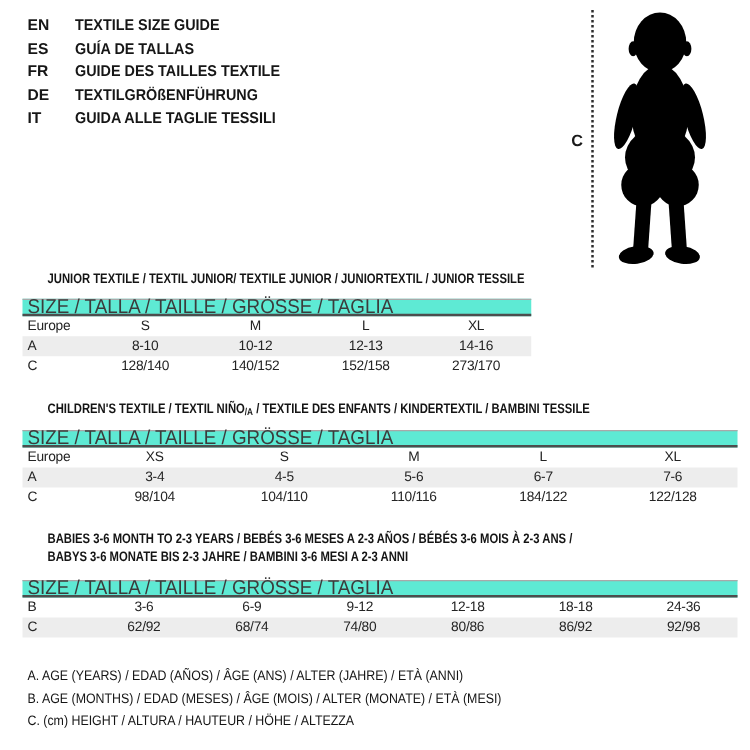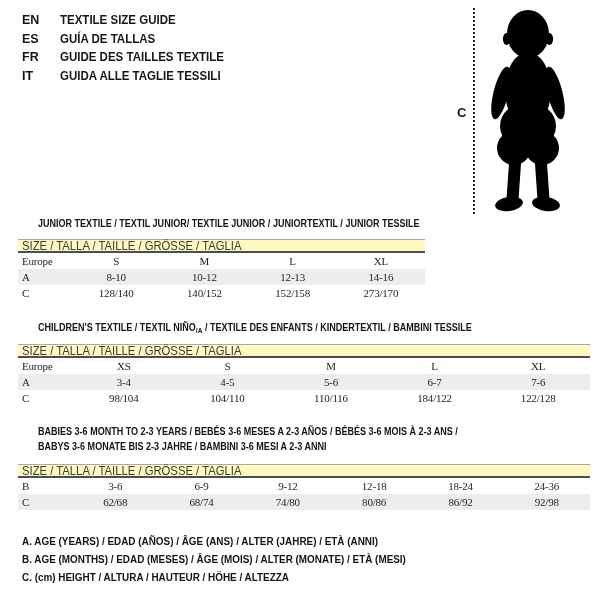--- a/index.html
+++ b/index.html
@@ -29,57 +29,61 @@
   .dotted-line { position: absolute; left: 473px; top: 8px; height: 206px; width: 0; border-left: 2px dotted #2c2c2c; }
   .toddler-svg { position: absolute; left: 482px; top: 8px; }
 
   
   .tbl-title { position: absolute; left: 38px; font-size: 11px; font-weight: bold; color: #141414; line-height: 15px; }
   .subscript { font-size: 8px; vertical-align: -2px; }
 
   
   .tbl { position: absolute; left: 18px; }
   .tbl-header {
-    height: 14px; background: #fef9c3; border-top: 1px solid #a9a9a9;
+    height: 14px; background: #5eead4; border-top: 1px solid #a9a9a9;
     border-bottom: 2px solid #4d4d4d;
-    color: #3b3b3b; font-size: 12px; line-height: 12px; padding-left: 4px;
+    color: #3b3b3b; font-size: 16px; line-height: 12px; padding-left: 4px;
   }
-  .tbl-row { display: flex; align-items: center; height: 16px; font-size: 11px; letter-spacing: -0.2px; color: #242424; font-family: Liberation Serif, serif; }
+  .tbl-row { display: flex; align-items: center; height: 16px; font-size: 11px; letter-spacing: -0.2px; color: #242424; }
   .tbl-row.alt { background: #ededed; }
   .cell-label { flex: 0 0 54px; width: 54px; padding-left: 4px; text-align: left; }
   .cell { flex: 1 1 0; text-align: center; }
 
   .tbl-junior   { top: 239px; width: 407px; }
   .title-junior { top: 216px; }
   .tbl-children   { top: 344px; width: 572px; }
   .title-children { top: 320px; }
   .tbl-babies   { top: 464px; width: 572px; }
   .title-babies { top: 424px; }
 
   
   .legend { position: absolute; left: 22px; top: 532px; }
-  .legend-line { font-size: 11px; font-weight: bold; color: #141414; height: 18px; line-height: 18px; }
+  .legend-line { font-size: 11px; font-weight: normal; color: #141414; height: 18px; line-height: 18px; }
 </style>
 </head>
 <body>
 
 <div class="canvas">
 
   <div class="lang-block">
     <div class="lang-row">
       <span class="lang-code">EN</span>
       <span class="cond92">TEXTILE SIZE GUIDE</span>
     </div>
     <div class="lang-row">
       <span class="lang-code">ES</span>
       <span class="cond92">GUÍA DE TALLAS</span>
     </div>
     <div class="lang-row">
       <span class="lang-code">FR</span>
       <span class="cond92">GUIDE DES TAILLES TEXTILE</span>
+    </div>
+    <div class="lang-row">
+      <span class="lang-code">DE</span>
+      <span class="cond92">TEXTILGRÖßENFÜHRUNG</span>
     </div>
     <div class="lang-row">
       <span class="lang-code">IT</span>
       <span class="cond92">GUIDA ALLE TAGLIE TESSILI</span>
     </div>
   </div>
 
   <span class="c-label">C</span>
   <div class="dotted-line"></div>
   <svg class="toddler-svg" width="92" height="206" viewBox="0 0 92 206" xmlns="http://www.w3.org/2000/svg">
@@ -170,26 +174,26 @@
   <div class="tbl tbl-babies">
     <div class="tbl-header">
       <span class="cond94">SIZE / TALLA / TAILLE / GRÖSSE / TAGLIA</span>
     </div>
     <div class="tbl-row">
       <span class="cell-label">B</span>
       <span class="cell">3-6</span>
       <span class="cell">6-9</span>
       <span class="cell">9-12</span>
       <span class="cell">12-18</span>
-      <span class="cell">18-24</span>
+      <span class="cell">18-18</span>
       <span class="cell">24-36</span>
     </div>
     <div class="tbl-row alt">
       <span class="cell-label">C</span>
-      <span class="cell">62/68</span>
+      <span class="cell">62/92</span>
       <span class="cell">68/74</span>
       <span class="cell">74/80</span>
       <span class="cell">80/86</span>
       <span class="cell">86/92</span>
       <span class="cell">92/98</span>
     </div>
   </div>
 
   <div class="legend">
     <div class="legend-line">

